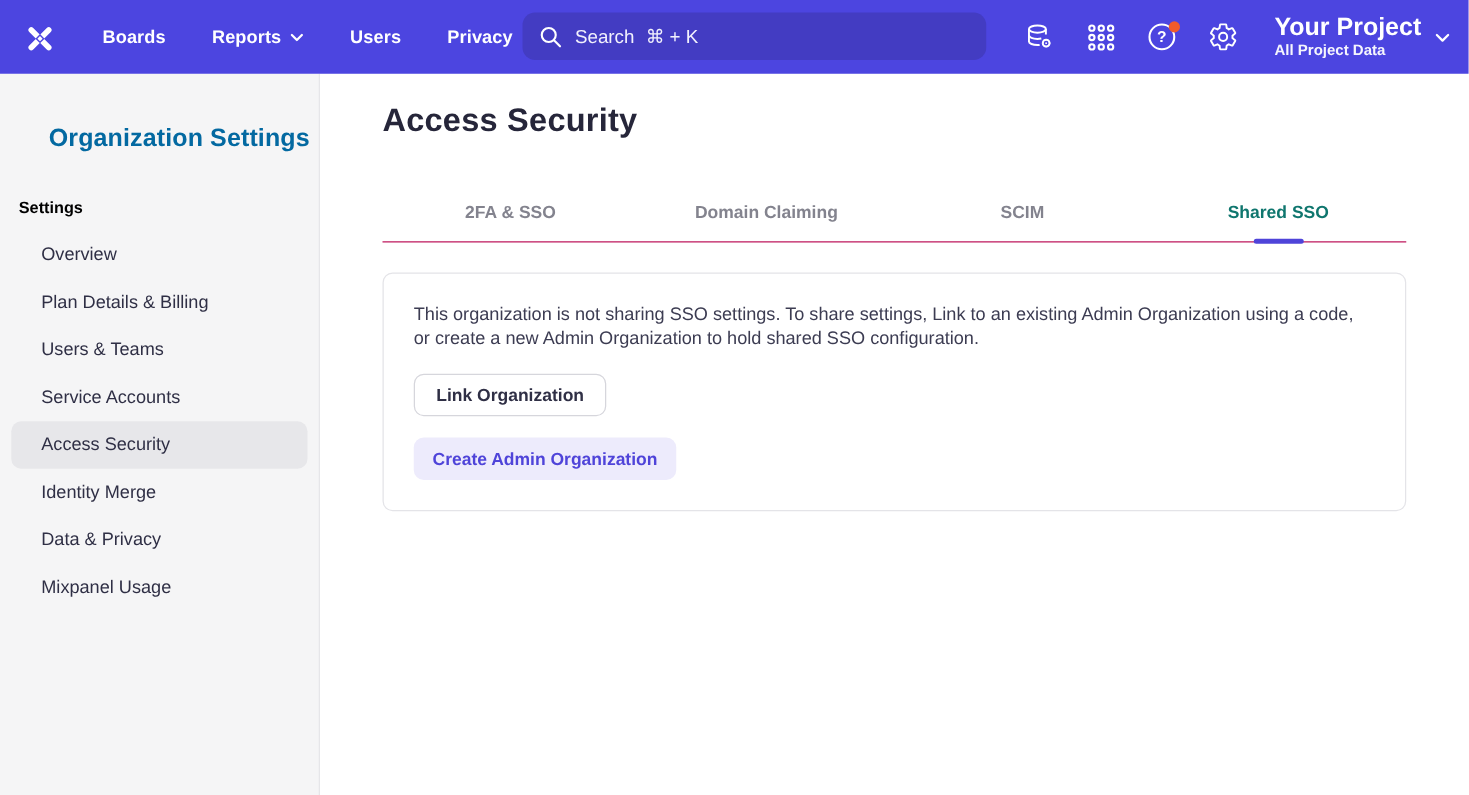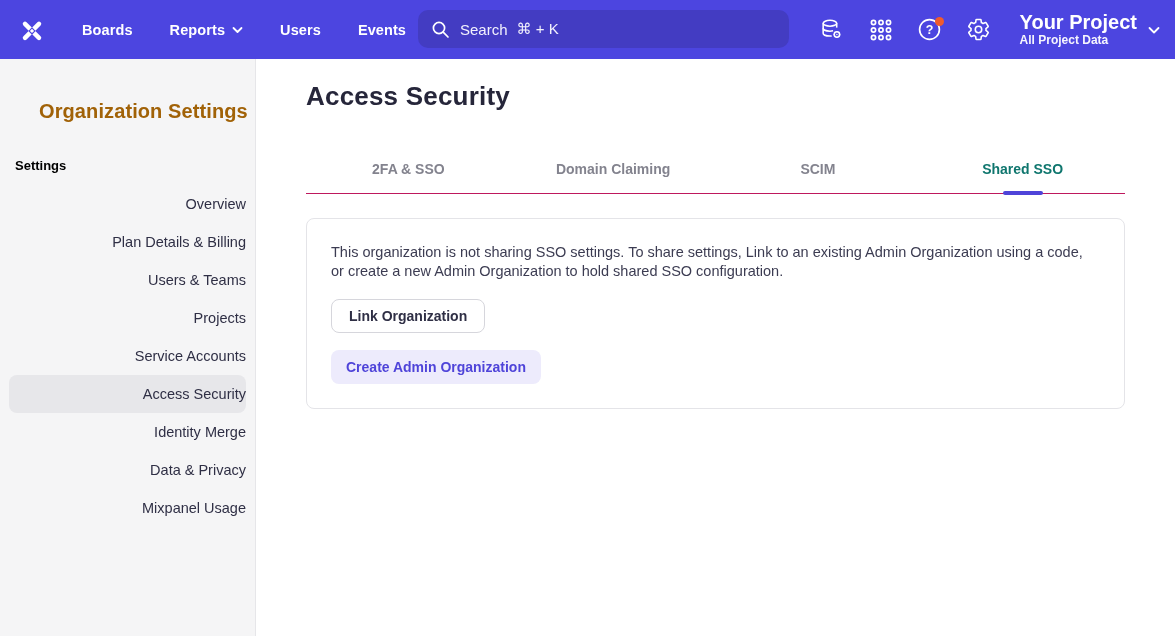--- a/index.html
+++ b/index.html
@@ -31,26 +31,26 @@
   .project-switcher { display:flex; align-items:center; gap:11px;
     margin-left:5px; cursor:pointer; }
   .project-name { font-size:20px; font-weight:700; line-height:18px; }
   .project-sub { font-size:12px; font-weight:600; margin-top:2px; opacity:.95; }
 
   
   .body-row { display:flex; height:577px; }
 
   
   .sidebar { width:256px; background:#f5f5f6; border-right:1px solid #e6e6e9; flex-shrink:0; }
-  .sidebar-title { font-size:20px; font-weight:700; color:#a16207;
+  .sidebar-title { font-size:20px; font-weight:700; color:#0369a1;
     margin:41px 0 0 39px; letter-spacing:.1px; }
   .section-label { margin:35px 0 0 15px; font-size:13px; font-weight:600; color:#000000; }
   .side-list { margin-top:12px; padding:0 9px; }
   .side-item { height:38px; display:flex; align-items:center; padding-left:24px;
-    font-size:14.5px; color:#2f2f45; border-radius:8px; cursor:pointer; white-space:nowrap;justify-content:flex-end; }
+    font-size:14.5px; color:#2f2f45; border-radius:8px; cursor:pointer; white-space:nowrap; }
   .side-item.active { background:#e7e7ea; }
 
   
   .main { flex:1; background:#fff; padding:0 50px; }
   .page-title { margin-top:22px; font-size:26px; font-weight:700; color:#26263a;
     letter-spacing:.2px; }
   .tabs { display:flex; margin-top:49px; border-bottom:1px solid #be185d; }
   .tab { flex:1; text-align:center; padding-bottom:16px; font-size:14px;
     font-weight:600; color:#83838e; position:relative; cursor:pointer; }
   .tab.active { color:#0f766e; }
@@ -90,21 +90,21 @@
       <span style="display:flex;">
         <svg width="11" height="8" viewBox="0 0 11 8">
             <path d="M1.5 2 L5.5 6 L9.5 2" stroke="#ffffff" stroke-width="1.8" fill="none" stroke-linecap="round" stroke-linejoin="round"></path>
           </svg>
       </span>
     </div>
     <div class="nav-item">
       <span>Users</span>
     </div>
     <div class="nav-item">
-      <span>Events</span>
+      <span>Privacy</span>
     </div>
   </nav>
 
   <div class="searchbox">
     <span class="s-icon">
       <svg width="19" height="19" viewBox="0 0 19 19">
           <circle cx="8" cy="8" r="5.6" stroke="#ffffff" stroke-width="1.7" fill="none"></circle>
           <path d="M12.2 12.2 L17 17" stroke="#ffffff" stroke-width="1.7" stroke-linecap="round"></path>
         </svg>
     </span>
@@ -170,23 +170,20 @@
     <div class="section-label">Settings</div>
     <nav class="side-list">
       <div class="side-item">
           <span>Overview</span>
         </div>
       <div class="side-item">
           <span>Plan Details &amp; Billing</span>
         </div>
       <div class="side-item">
           <span>Users &amp; Teams</span>
-        </div>
-      <div class="side-item">
-          <span>Projects</span>
         </div>
       <div class="side-item">
           <span>Service Accounts</span>
         </div>
       <div class="side-item active">
           <span>Access Security</span>
         </div>
       <div class="side-item">
           <span>Identity Merge</span>
         </div>

